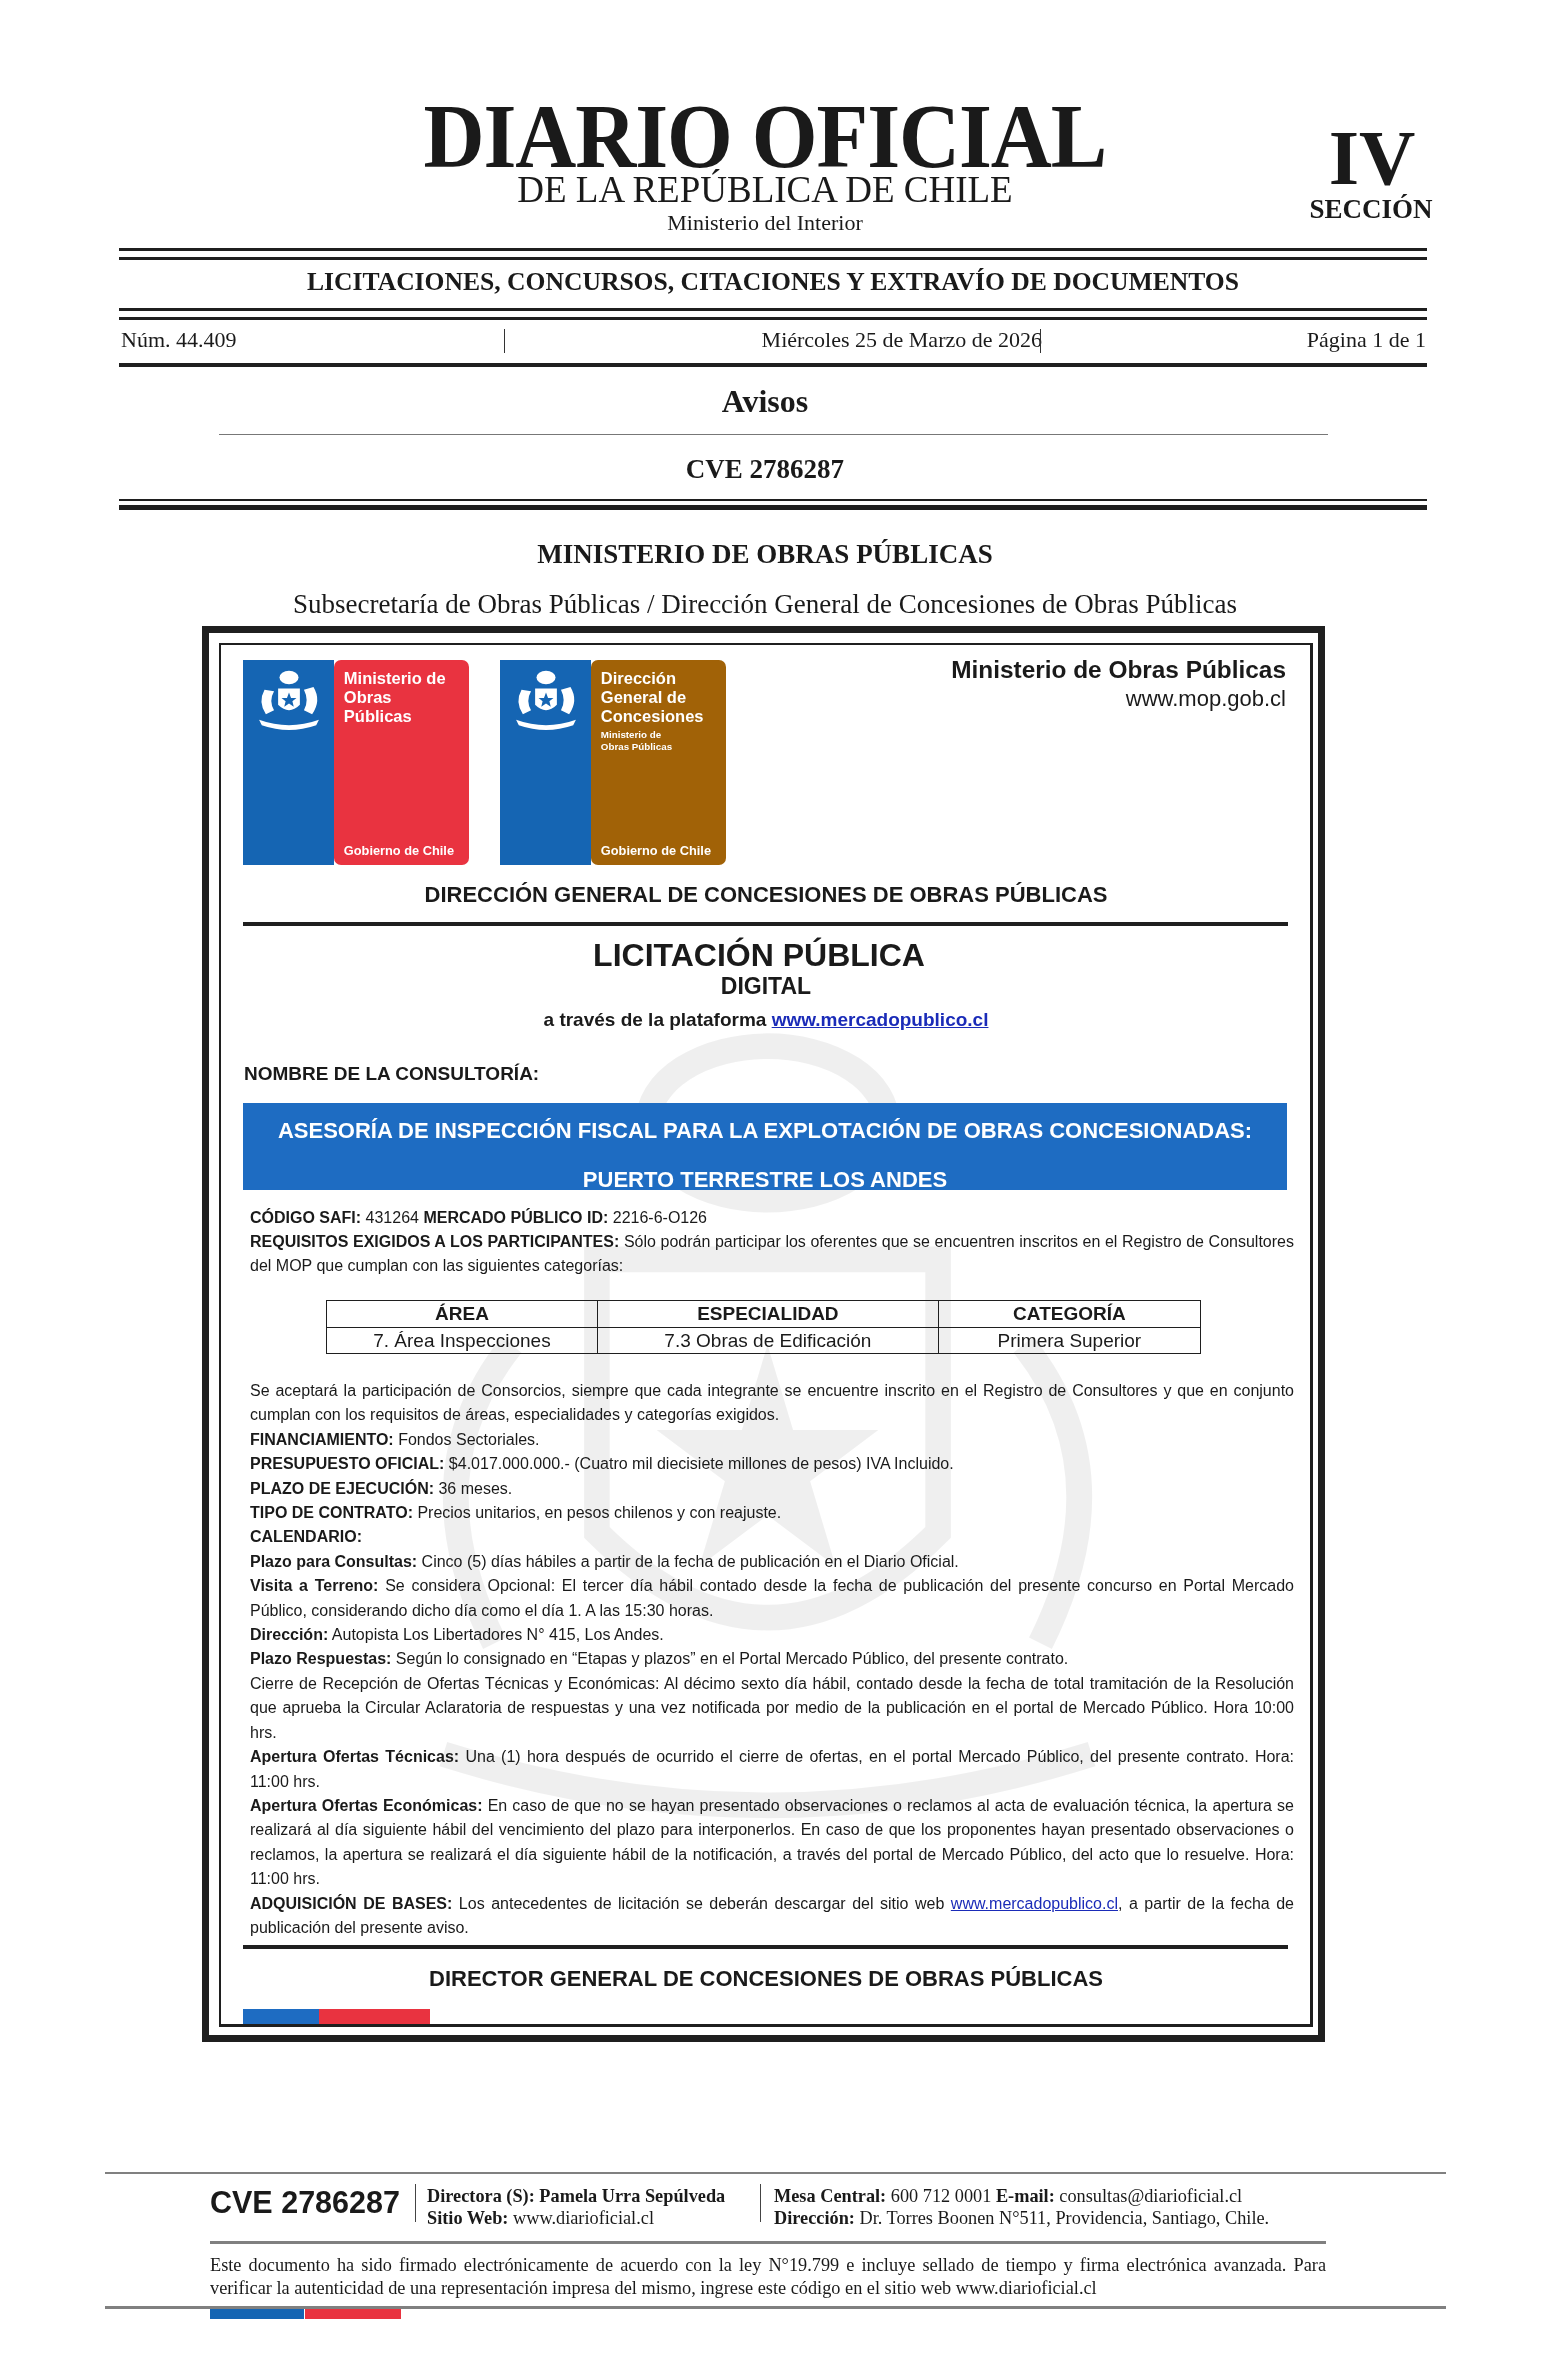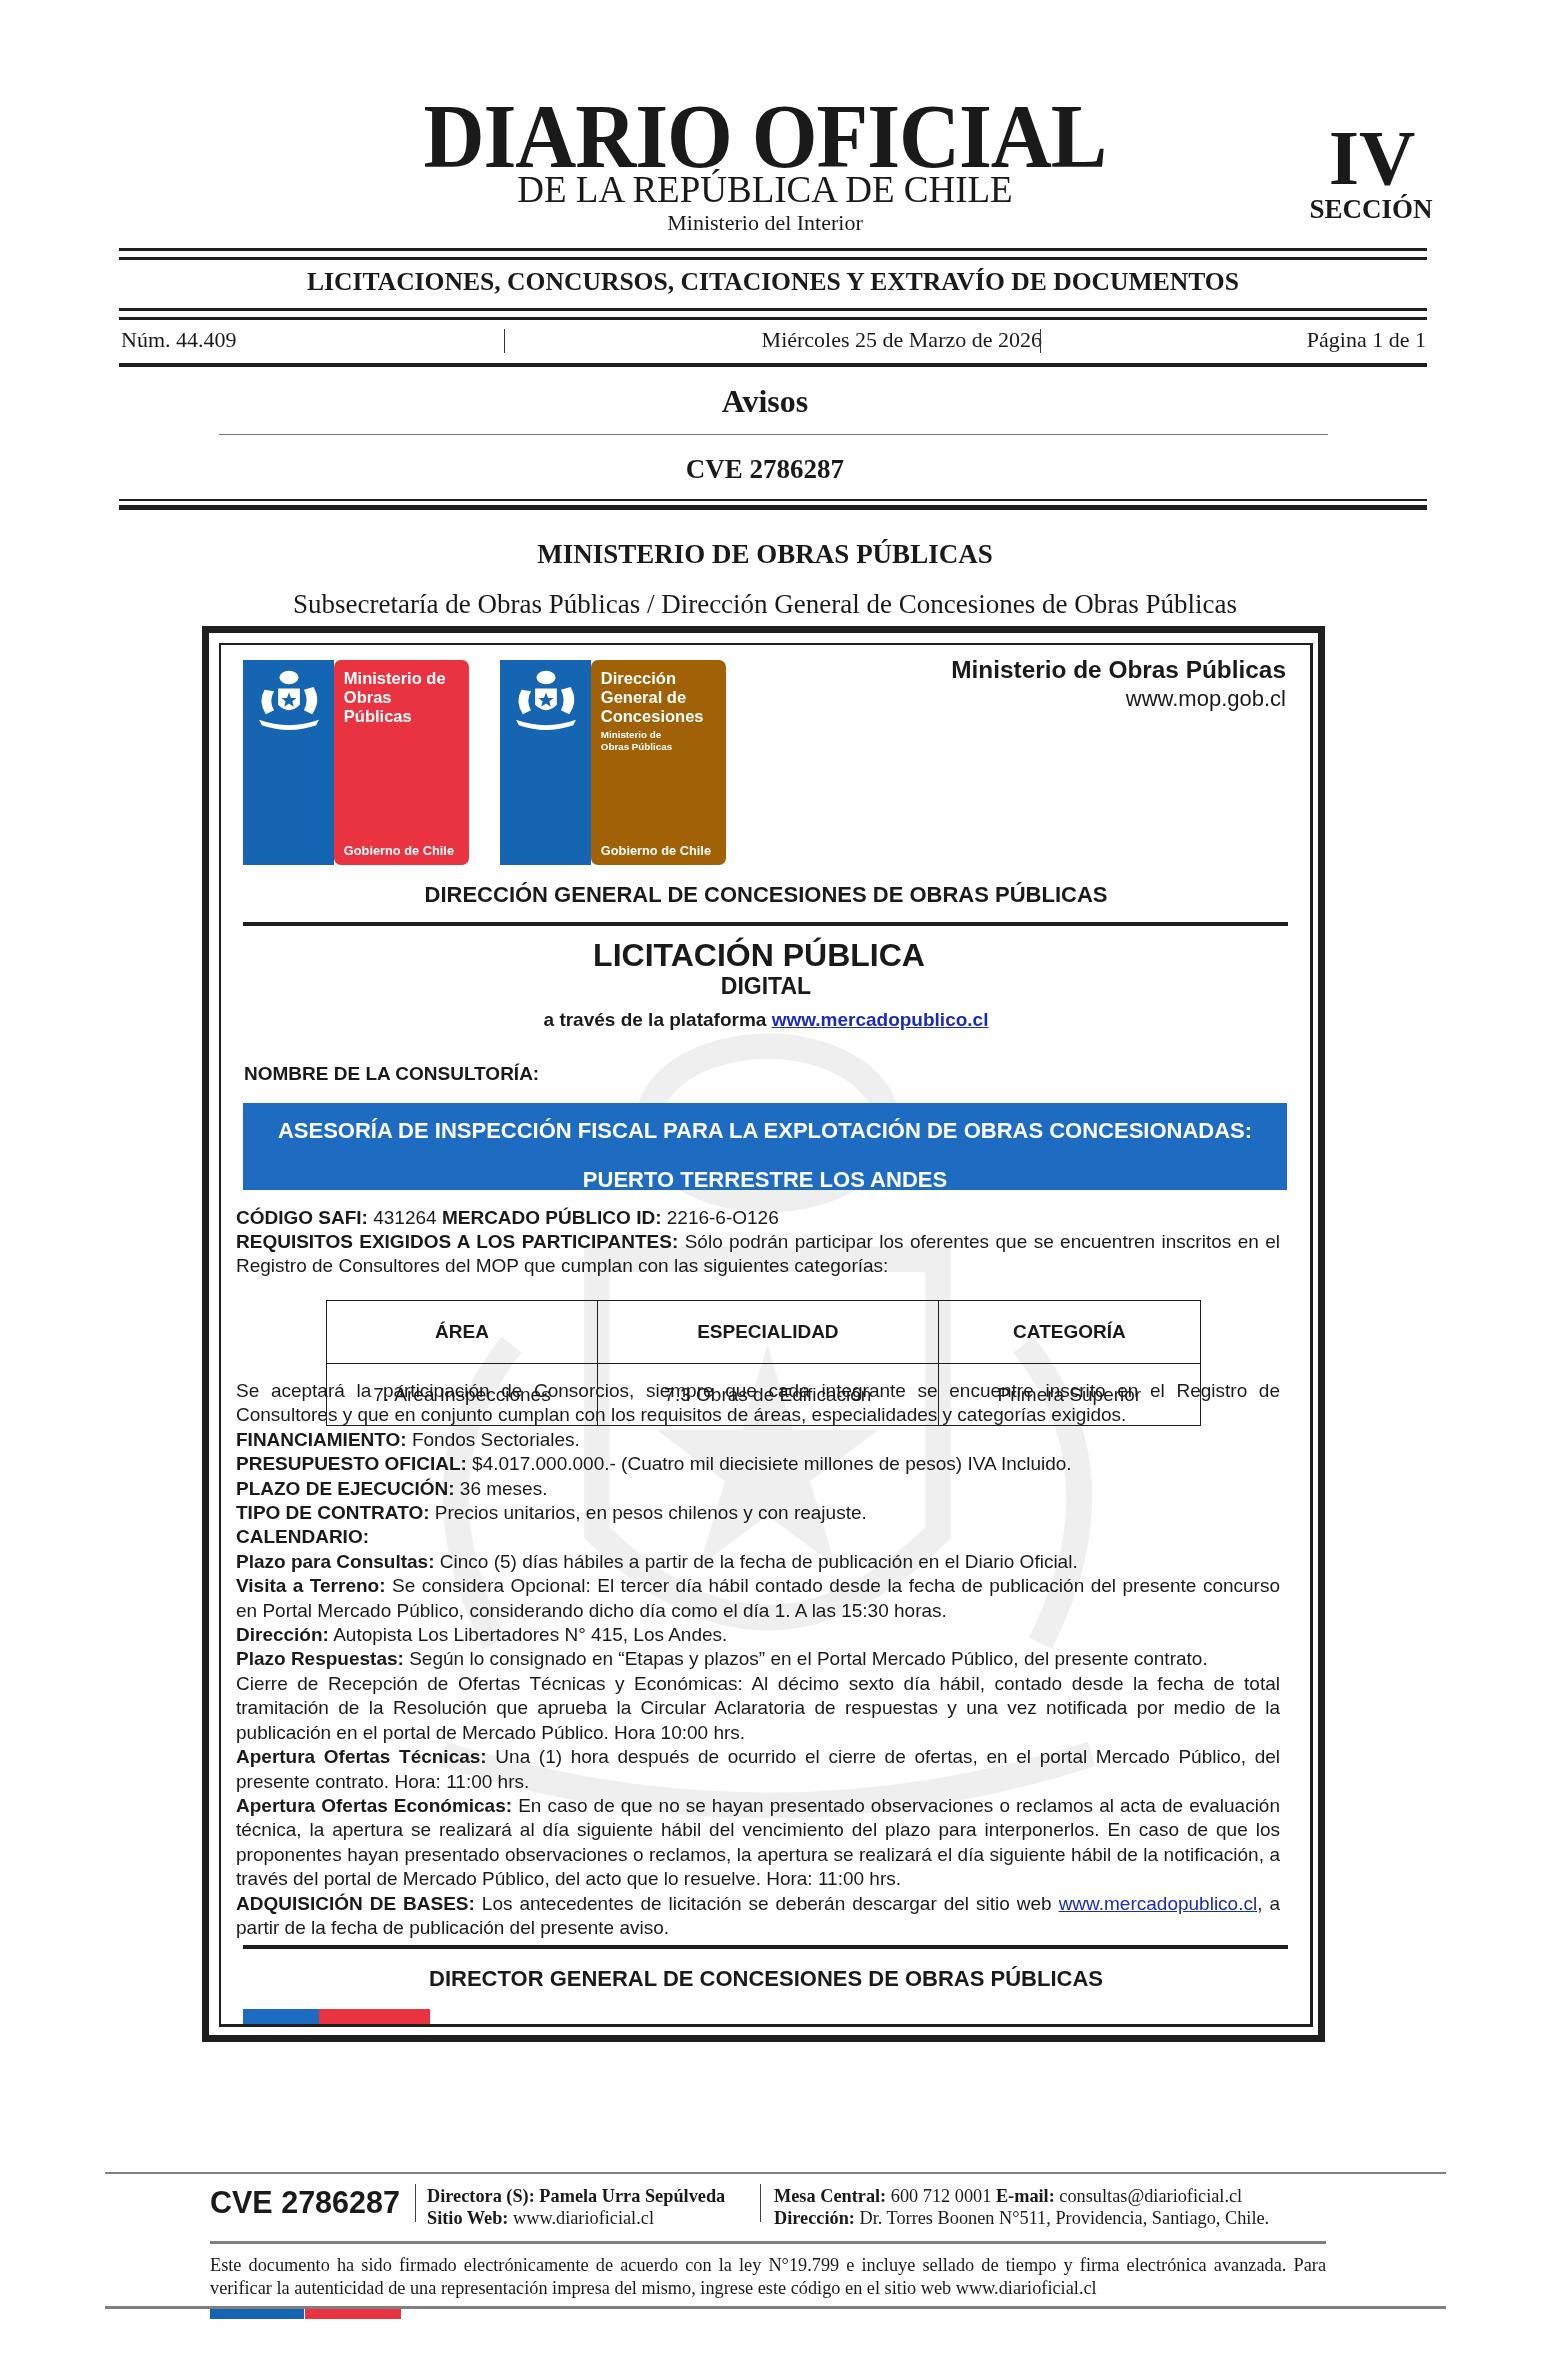--- a/index.html
+++ b/index.html
@@ -56,27 +56,27 @@
   #lic-title { left: 219px; width: 1080px; top: 939px; font-size: 32px; font-weight: bold; line-height: 1; }
   #lic-digital { left: 219px; width: 1094px; top: 975px; font-size: 23px; font-weight: bold; line-height: 1; }
   #lic-via { left: 219px; width: 1094px; top: 1010px; font-size: 19px; font-weight: bold; line-height: 1; }
   a.link { color: #1a2bb8; text-decoration: underline; }
   #consult-label { left: 244px; top: 1064px; font-size: 19px; font-weight: bold; line-height: 1; }
 
   #banner { left: 243px; top: 1103px; width: 1044px; height: 87px; background: #1e6cc2; color: #fff; }
   #banner .b1 { position: absolute; left: 0; width: 100%; top: 17px; font-size: 22px; font-weight: bold; text-align: center; line-height: 1; }
   #banner .b2 { position: absolute; left: 0; width: 100%; top: 50px; font-size: 22px; font-weight: bold; text-align: center; line-height: 1; margin-top: 16px; }
 
-  .body-text { left: 236px; width: 1044px; font-size: 19px; line-height: 24.4px; text-align: justify; }
+  .body-text { left: 250px; width: 1044px; font-size: 16px; line-height: 24.4px; text-align: justify; }
   .body-text b { font-weight: bold; }
   #p-codes { top: 1206px; }
   #p-req { top: 1230px; }
 
   #cat-table { left: 326px; top: 1300px; width: 875px; border-collapse: collapse; font-size: 19px; }
-  #cat-table th, #cat-table td { border: 1.8px solid #1f1f1f; text-align: center; padding: 18px; height: 25.6px; line-height: 1; }
+  #cat-table th, #cat-table td { border: 1.8px solid #1f1f1f; text-align: center; padding: 0; height: 25.6px; line-height: 1; }
   #cat-table th { font-weight: bold; }
 
   #p-body { top: 1379px; }
 
   #sign-rule-top { left: 243px; top: 1945px; width: 1045px; height: 3.7px; }
   #signature { left: 219px; width: 1094px; top: 1968px; font-size: 22px; font-weight: bold; line-height: 1; }
   .flagbar { position: absolute; height: 14.6px; }
 
   
   #foot-cve { left: 210px; top: 2187px; font-size: 30.5px; font-weight: bold; line-height: 1; }

